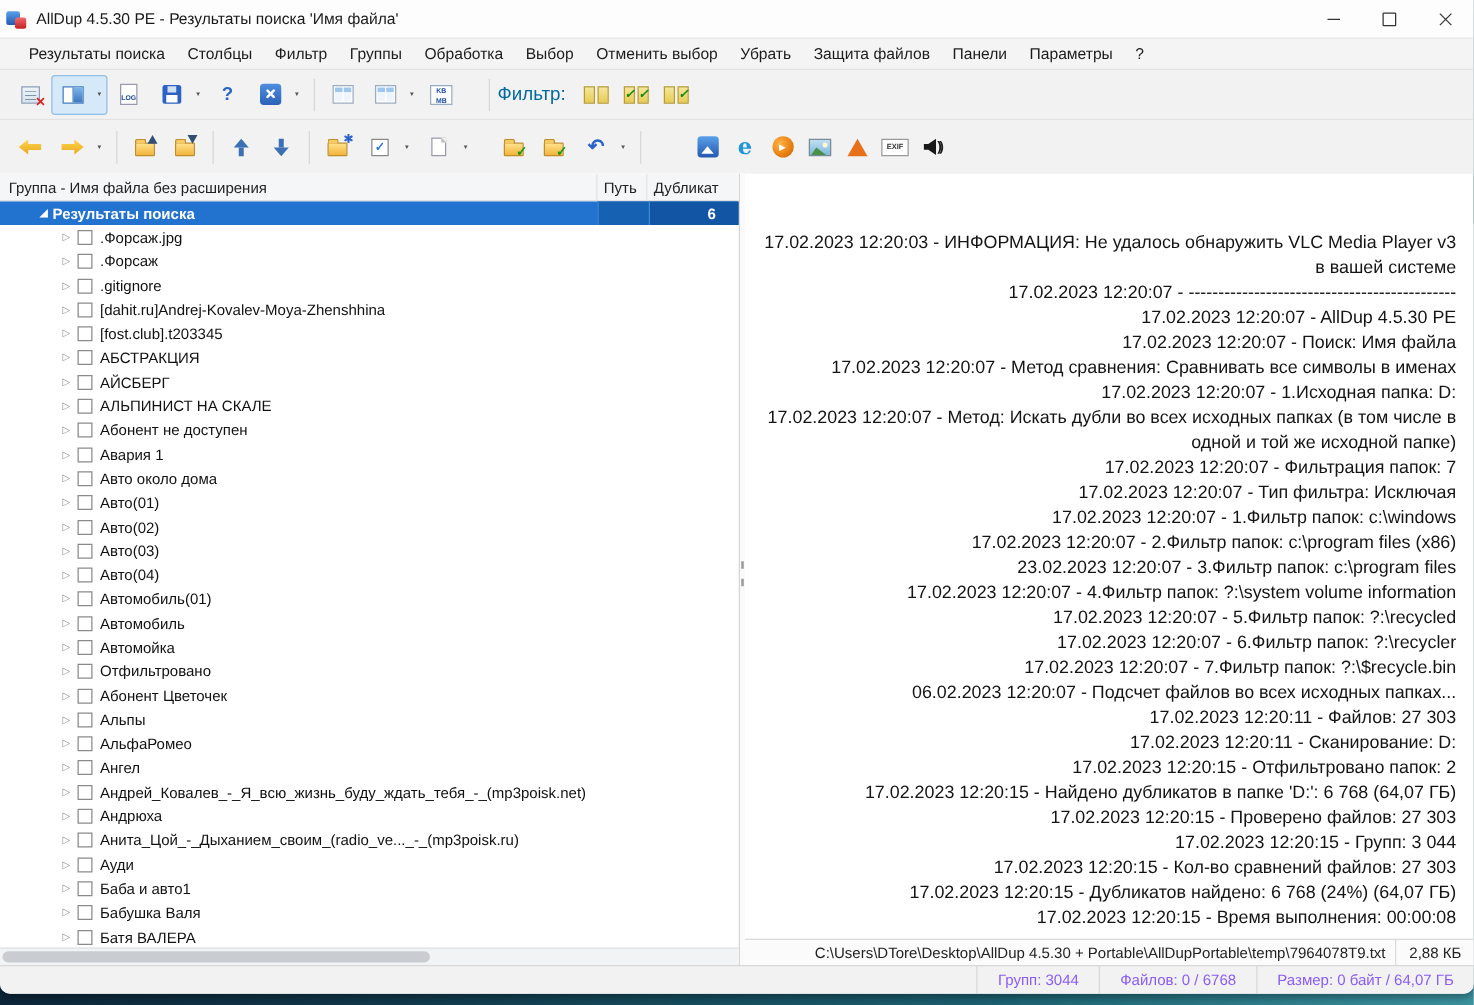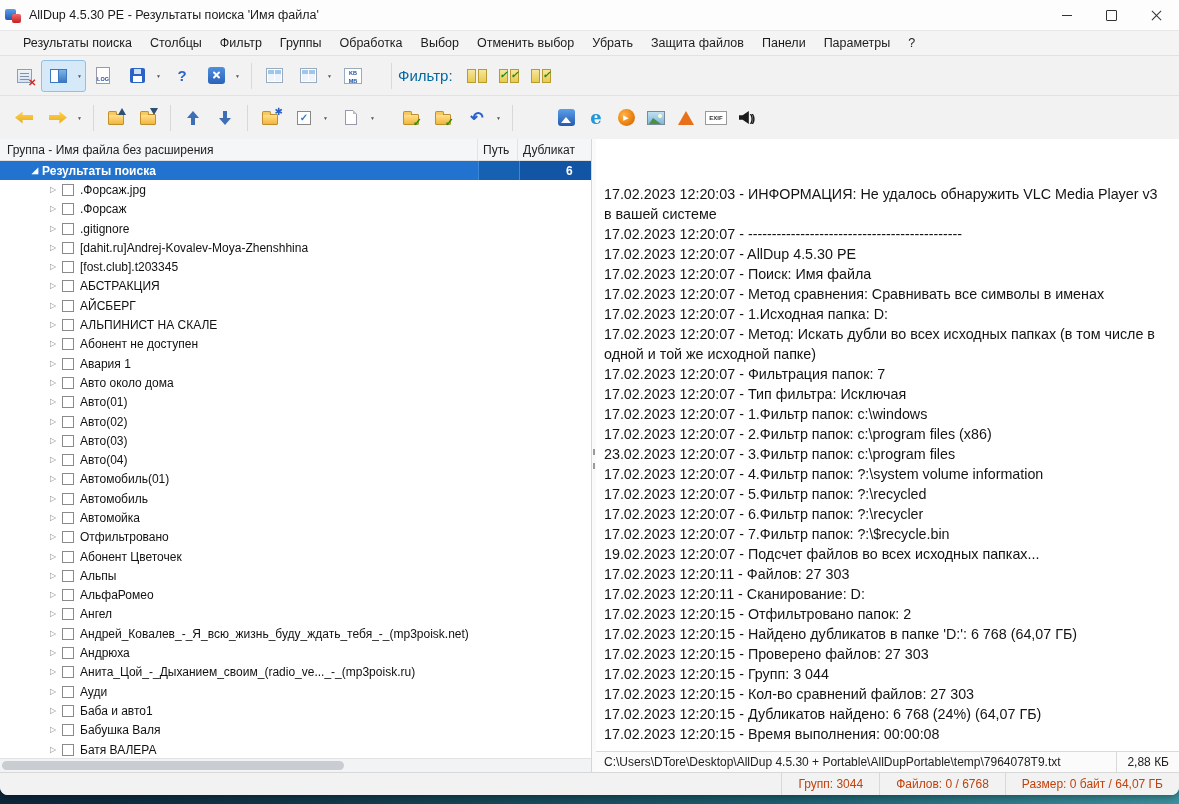--- a/index.html
+++ b/index.html
@@ -95,21 +95,21 @@
   .a-pic { width:18px; height:14px; border:1px solid #7a8a99; background:linear-gradient(#bfe0f2,#7fb8d8); position:relative; }
   .a-pic::before { content:""; position:absolute; right:2px; top:2px; width:4px; height:4px; border-radius:50%; background:#fff8d0; }
   .a-pic::after { content:""; position:absolute; left:1px; bottom:0; border-left:4px solid transparent; border-right:8px solid transparent; border-bottom:6px solid #4a8f4a; }
   .a-vlc { width:0; height:0; border-left:8px solid transparent; border-right:8px solid transparent; border-bottom:14px solid #e8701a; }
   .a-exif { width:22px; height:14px; border:1px solid #999; background:#fff; display:flex; align-items:center; justify-content:center; }
   .a-exif .t { font-size:6px; font-weight:bold; color:#333; }
   .a-audio { display:flex; align-items:center; }
   .a-audio .spk { width:10px; height:13px; background:#1a1a1a; clip-path:polygon(0 32%,38% 32%,100% 0,100% 100%,38% 68%,0 68%); }
   .a-audio .wav { font-size:11px; font-weight:bold; color:#1a1a1a; letter-spacing:-2px; margin-left:1px; }
   
-  .main { flex:1; display:flex; min-height:0; }
+  .main { flex:1; display:flex; min-height:0;text-align:right; }
   .tree-panel { width:592px; flex:none; display:flex; flex-direction:column; background:#fff; border-right:1px solid #d6d6d6; }
   .tree-header { height:22px; flex:none; display:flex; align-items:stretch; background:#f5f6f7; border-bottom:1px solid #e0e0e0; font-size:12px; color:#222; }
   .th-cell { display:flex; align-items:center; border-right:1px solid #e3e3e3; overflow:hidden; white-space:nowrap; }
   .th-name { width:478px; padding-left:7px; }
   .th-path { width:40px; padding-left:5px; }
   .th-dup  { flex:1; padding-left:5px; border-right:none; }
   .tree-body { flex:1; overflow:hidden; }
   .tree-row { height:19.3px; display:flex; align-items:center; white-space:nowrap; font-size:12px; color:#111; }
   .twisty { width:14px; flex:none; margin-left:46px; color:#8f8f8f; font-size:8px; text-align:center; line-height:1; }
   .twisty::before { content:"\25B7"; }
@@ -124,21 +124,21 @@
   .splitter { width:4px; flex:none; background:#fafafa; position:relative; }
   .splitter::before { content:""; position:absolute; left:1px; top:310px; width:2px; height:6px; background:#9a9a9a; box-shadow:0 14px 0 #9a9a9a; }
   
   .log-panel { flex:1; min-width:0; display:flex; flex-direction:column; background:#fff;margin-top:40px; }
   .log-lines { flex:1; overflow:hidden; padding:5px 14px 0 8px; font-size:14.3px; line-height:20px; color:#141414; }
   .log-line { word-wrap:break-word; }
   .file-status { height:21px; flex:none; border-top:1px solid #dadada; background:#fbfbfb; display:flex; align-items:center; font-size:12px; color:#222; }
   .fs-path { flex:1; padding:0 8px; white-space:nowrap; overflow:hidden; }
   .fs-size { flex:none; border-left:1px solid #dadada; height:100%; display:flex; align-items:center; padding:0 10px; }
   
-  .statusbar { height:23px; flex:none; background:#f2f2f2; border-top:1px solid #d8d8d8; display:flex; align-items:stretch; font-size:12px; color:#c2410c; }
+  .statusbar { height:23px; flex:none; background:#f2f2f2; border-top:1px solid #d8d8d8; display:flex; align-items:stretch; font-size:12px; color:#8b5cf6; }
   .sb-spacer { flex:1; }
   .sb-cell { border-left:1px solid #d8d8d8; display:flex; align-items:center; padding:0 16px; white-space:nowrap; }
 </style>
 </head>
 <body>
 
 <div class="window">
 
   <div class="titlebar">
     <span class="appicon"></span>
@@ -553,21 +553,21 @@
           <div class="log-line">17.02.2023 12:20:07 - Метод: Искать дубли во всех исходных папках (в том числе в одной и той же исходной папке)</div>
           <div class="log-line">17.02.2023 12:20:07 - Фильтрация папок: 7</div>
           <div class="log-line">17.02.2023 12:20:07 - Тип фильтра: Исключая</div>
           <div class="log-line">17.02.2023 12:20:07 - 1.Фильтр папок: c:\windows</div>
           <div class="log-line">17.02.2023 12:20:07 - 2.Фильтр папок: c:\program files (x86)</div>
           <div class="log-line">23.02.2023 12:20:07 - 3.Фильтр папок: c:\program files</div>
           <div class="log-line">17.02.2023 12:20:07 - 4.Фильтр папок: ?:\system volume information</div>
           <div class="log-line">17.02.2023 12:20:07 - 5.Фильтр папок: ?:\recycled</div>
           <div class="log-line">17.02.2023 12:20:07 - 6.Фильтр папок: ?:\recycler</div>
           <div class="log-line">17.02.2023 12:20:07 - 7.Фильтр папок: ?:\$recycle.bin</div>
-          <div class="log-line">19.02.2023 12:20:07 - Подсчет файлов во всех исходных папках...</div>
+          <div class="log-line">06.02.2023 12:20:07 - Подсчет файлов во всех исходных папках...</div>
           <div class="log-line">17.02.2023 12:20:11 - Файлов: 27 303</div>
           <div class="log-line">17.02.2023 12:20:11 - Сканирование: D:</div>
           <div class="log-line">17.02.2023 12:20:15 - Отфильтровано папок: 2</div>
           <div class="log-line">17.02.2023 12:20:15 - Найдено дубликатов в папке 'D:': 6 768 (64,07 ГБ)</div>
           <div class="log-line">17.02.2023 12:20:15 - Проверено файлов: 27 303</div>
           <div class="log-line">17.02.2023 12:20:15 - Групп: 3 044</div>
           <div class="log-line">17.02.2023 12:20:15 - Кол-во сравнений файлов: 27 303</div>
           <div class="log-line">17.02.2023 12:20:15 - Дубликатов найдено: 6 768 (24%) (64,07 ГБ)</div>
           <div class="log-line">17.02.2023 12:20:15 - Время выполнения: 00:00:08</div>
         </div>

